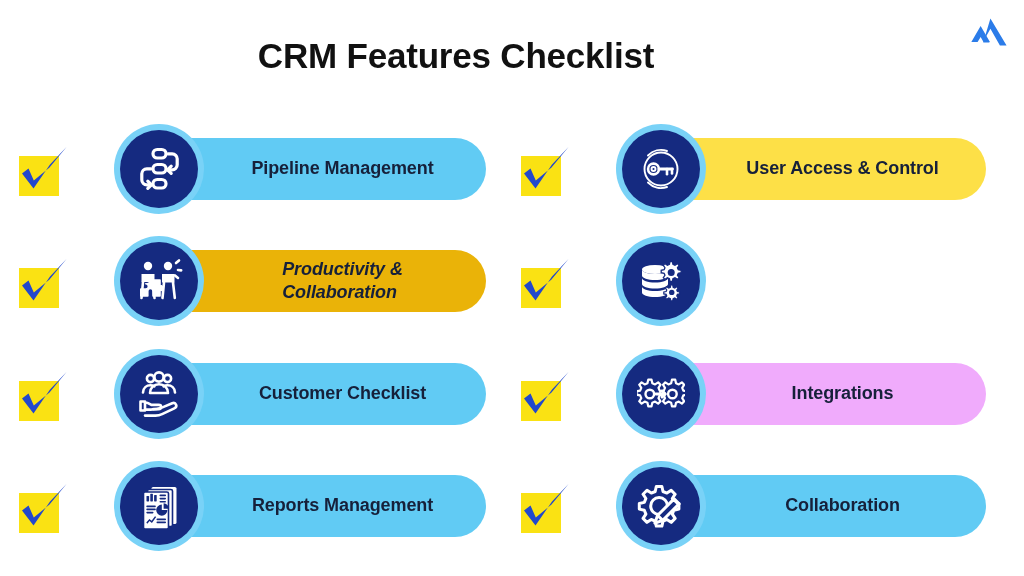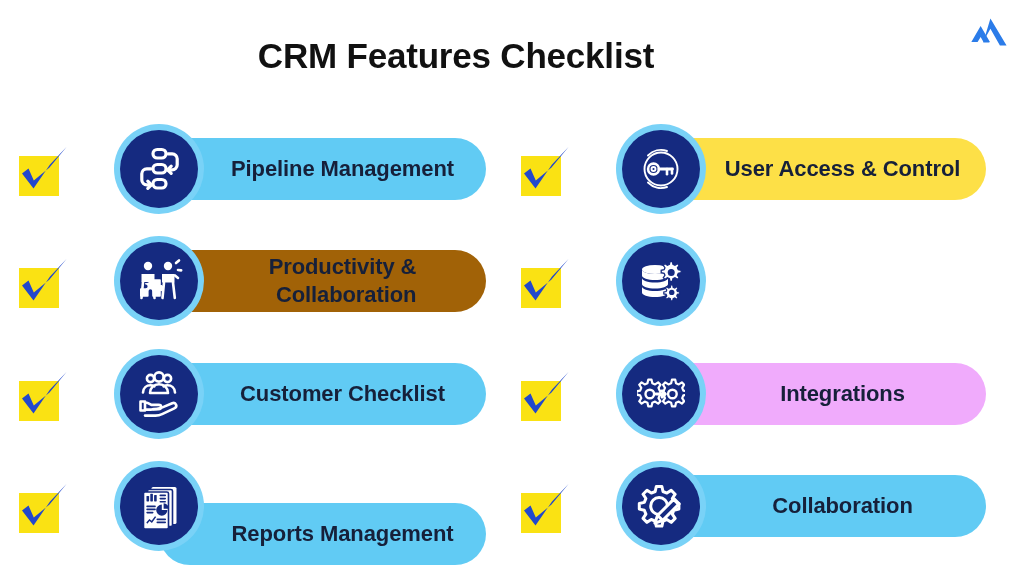--- a/index.html
+++ b/index.html
@@ -57,22 +57,22 @@
     left:143px;
     height:62px;
     border-radius:31px;
     background:#61CBF4;
     display:flex; align-items:center; justify-content:center;
   }
   .col-left  .pill { width:327px; }
   .col-right .pill { width:325px; }
 
   .pill-label {
-    text-align:right;
-    font-size:22px;
+    text-align:left;
+    font-size:18px;
     font-weight:700;
     color:#16203A;
     line-height:1.28;
     letter-spacing:-0.1px;
     padding:0 14px 0 54px;
     font-family:"Liberation Sans", sans-serif;
     white-space:pre-line;
   }
   .col-right .pill-label { padding:0 14px 0 52px; }
 
@@ -131,21 +131,21 @@
             </div>
           </div>
         </div>
         <div class="row row-1">
           <div class="check">
             <div class="check-box" style="background: rgb(250, 226, 19);"></div>
             <div class="check-mark"><svg viewBox="0 0 52 50" xmlns="http://www.w3.org/2000/svg">
     <path d="M6 27.5 L17.5 42.5 L34 18.5 L50.5 1 L33.5 21.5 L17.8 34.5 L12.5 22.5 Z" fill="#2248CC"></path>
   </svg></div>
           </div>
-          <div class="pill" style="background: #a16207;">
+          <div class="pill" style="background: #eab308; font-style: italic;">
             <div class="pill-label" style="color: rgb(22, 32, 58);">Productivity &amp;
 Collaboration</div>
           </div>
           <div class="badge" style="background: rgb(121, 210, 247);">
             <div class="badge-inner" style="background: rgb(21, 42, 128);">
     <svg viewBox="0 0 48 48" xmlns="http://www.w3.org/2000/svg" fill="none" stroke="#FFFFFF" stroke-width="2.6" stroke-linecap="round" stroke-linejoin="round">
       <circle cx="13" cy="9" r="4.2" fill="#FFFFFF" stroke="none"></circle>
       <path d="M6.5 17 h13 v8 h-13 z" fill="#FFFFFF" stroke="none"></path>
       <path d="M8 25 l-1.5 16 M18 25 l1.5 16"></path>
       <circle cx="33" cy="9" r="4.2" fill="#FFFFFF" stroke="none"></circle>
@@ -183,21 +183,21 @@
             </div>
           </div>
         </div>
         <div class="row row-3">
           <div class="check">
             <div class="check-box" style="background: rgb(250, 226, 19);"></div>
             <div class="check-mark"><svg viewBox="0 0 52 50" xmlns="http://www.w3.org/2000/svg">
     <path d="M6 27.5 L17.5 42.5 L34 18.5 L50.5 1 L33.5 21.5 L17.8 34.5 L12.5 22.5 Z" fill="#2248CC"></path>
   </svg></div>
           </div>
-          <div class="pill" style="background: rgb(97, 203, 244); margin-top: 28px;">
+          <div class="pill" style="background: rgb(97, 203, 244);">
             <div class="pill-label" style="color: rgb(22, 32, 58);">Reports Management</div>
           </div>
           <div class="badge" style="background: rgb(121, 210, 247);">
             <div class="badge-inner" style="background: rgb(21, 42, 128);">
     <svg viewBox="0 0 48 48" xmlns="http://www.w3.org/2000/svg">
       <rect x="16.5" y="5" width="25" height="37" rx="1.6" fill="#FFFFFF"></rect>
       <rect x="12.5" y="7.5" width="25" height="37" rx="1.6" fill="#FFFFFF" stroke="#152A80" stroke-width="1.6"></rect>
       <rect x="8.5" y="10" width="25" height="37" rx="1.6" fill="#FFFFFF" stroke="#152A80" stroke-width="1.6"></rect>
       <g fill="#152A80">
         <rect x="11.5" y="14" width="2.6" height="5.4" rx="0.6"></rect>

